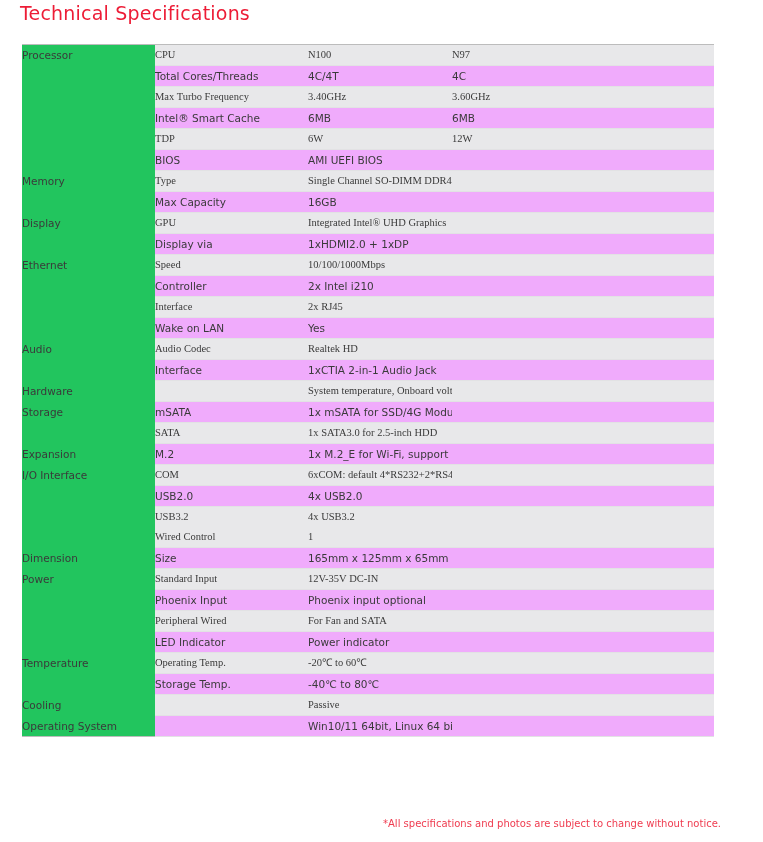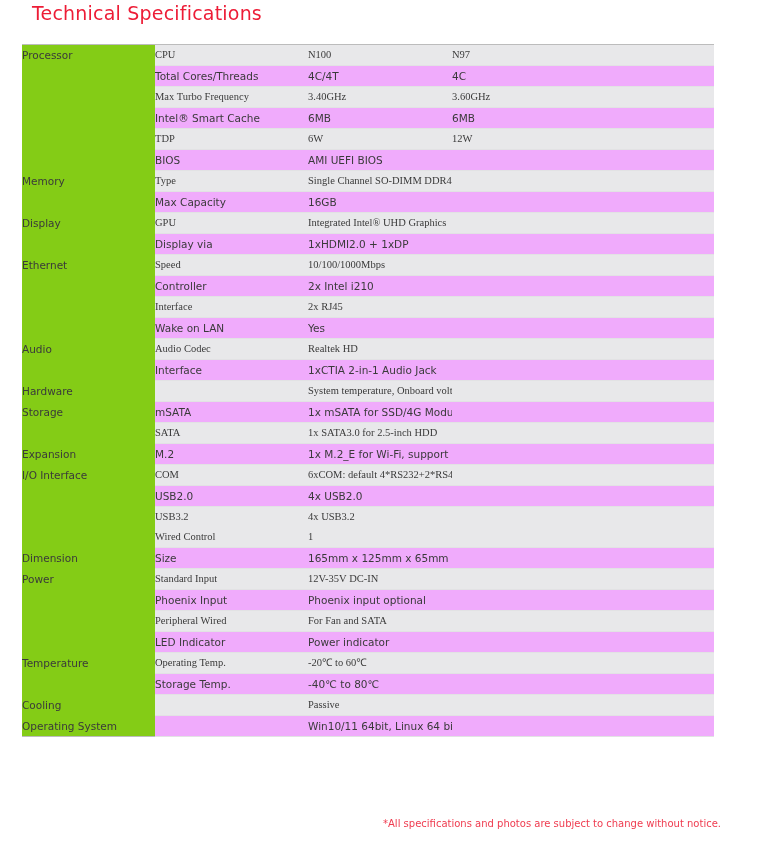--- a/index.html
+++ b/index.html
@@ -11,21 +11,21 @@
     width: 763px;
     height: 842px;
     position: relative;
     font-family: "DejaVu Sans", "Liberation Sans", sans-serif;
     color: #3a3a3a;
     overflow: hidden;
   }
 
   #page-title {
     position: absolute;
-    left: 32px;
+    left: 20px;
     top: 2px;
     font-size: 19px;
     letter-spacing: 0.2px;
     color: #ed1c36;
     font-weight: 400;
     white-space: nowrap;
   }
 
   #spec-table {
     position: absolute;
@@ -51,21 +51,21 @@
 
   
   col.c-cat  { width: 133px; }
   col.c-key  { width: 153px; }
   col.c-va   { width: 144px; }
   col.c-vb   { width: 262px; }
 
   td.cat {
     padding-left: 2px;
     color: #3a3a3a;
-    background: #84cc16;
+    background: #22c55e;
     margin-top: 37px;
   }
   td.key  { padding-left: 11px; }
   td.va   { padding-left: 9px; }
   td.vb   { padding-left: 6px; }
 
   
   tr.shade td.key,
   tr.shade td.va,
   tr.shade td.vb {

